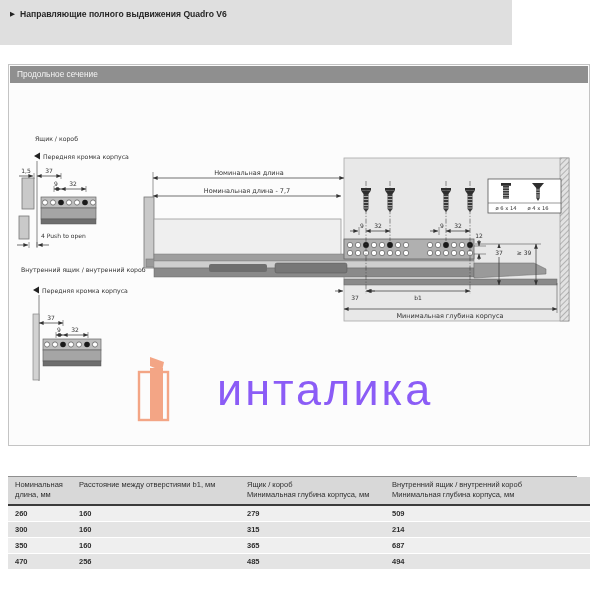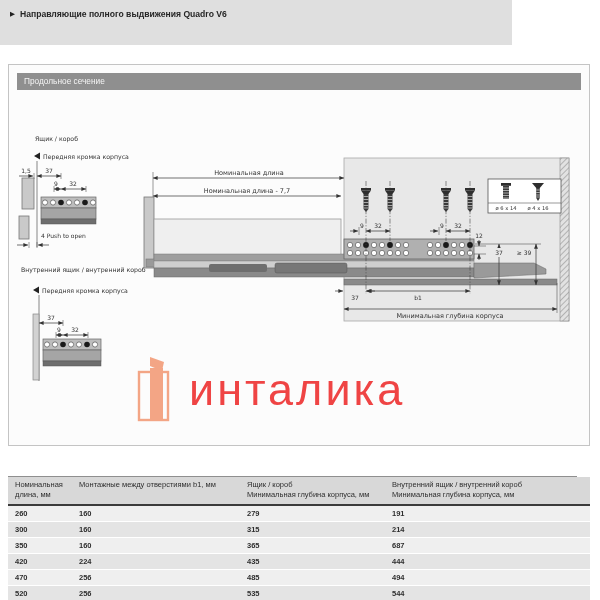--- a/index.html
+++ b/index.html
@@ -9,25 +9,25 @@
   .topband{position:absolute;left:0;top:0;width:512px;height:45px;background:#DFDFDF;
            padding:6px 0 16px 10px;box-sizing:border-box;}
   .bullet-line{display:flex;align-items:center;height:16px;color:#262626;
                font-size:8.6px;font-weight:bold;}
   .tri{font-size:6.5px;margin-right:5px;color:#222;}
   
   .panel{position:absolute;left:8px;top:64px;width:582px;height:382px;background:#FCFCFC;
          border:1px solid #C4C4C4;box-sizing:border-box;}
   .bar{height:17px;background:#8F8F8F;color:#F5F5F5;font-size:8.3px;line-height:17px;
        padding-left:7px;}
-  .panel .bar{margin:8px;}
+  .panel .bar{margin:1px;}
   .diagram-svg{position:absolute;left:0;top:0;}
   
   .watermark{position:absolute;left:128px;top:290px;display:flex;align-items:center;gap:14px;}
-  .wm-text{font-size:45px;color:#ef4444;letter-spacing:3px;line-height:70px;}
+  .wm-text{font-size:45px;color:#8b5cf6;letter-spacing:3px;line-height:70px;margin-left:28px;}
   
   .bar2{position:absolute;left:8px;top:476px;width:569px;box-sizing:border-box;}
   .mtable{position:absolute;left:8px;top:477px;width:582px;border-collapse:collapse;
           table-layout:fixed;font-size:7.5px;color:#2e2e2e;}
   .mtable th{background:#D8D8D8;text-align:left;vertical-align:top;font-weight:normal;
              padding:3px 7px 4px;line-height:1.3;}
   .mtable thead tr{border-bottom:2px solid #3a3a3a;}
   .mtable td{padding:2.5px 7px;height:10px;border-bottom:1.5px solid #fff;font-weight:bold;}
   .mtable tbody tr:nth-child(odd) td{background:#EFEFEF;}
   .mtable tbody tr:nth-child(even) td{background:#E4E4E4;}
@@ -294,66 +294,54 @@
         <col style="width:145px">
         <col style="width:205px">
     </colgroup>
     <thead>
       <tr>
         <th>
           <div>Номинальная длина, мм</div>
           <div></div>
         </th>
         <th>
-          <div>Монтажные между отверстиями b1, мм</div>
+          <div>Расстояние между отверстиями b1, мм</div>
           <div></div>
         </th>
         <th>
           <div>Ящик / короб</div>
           <div>Минимальная глубина корпуса, мм</div>
         </th>
         <th>
           <div>Внутренний ящик / внутренний короб</div>
           <div>Минимальная глубина корпуса, мм</div>
         </th>
       </tr>
     </thead>
     <tbody>
         <tr>
           <td>260</td>
           <td>160</td>
           <td>279</td>
-          <td>191</td>
+          <td>509</td>
         </tr>
         <tr>
           <td>300</td>
           <td>160</td>
           <td>315</td>
           <td>214</td>
         </tr>
         <tr>
           <td>350</td>
           <td>160</td>
           <td>365</td>
           <td>687</td>
         </tr>
         <tr>
-          <td>420</td>
-          <td>224</td>
-          <td>435</td>
-          <td>444</td>
-        </tr>
-        <tr>
           <td>470</td>
           <td>256</td>
           <td>485</td>
           <td>494</td>
         </tr>
-        <tr>
-          <td>520</td>
-          <td>256</td>
-          <td>535</td>
-          <td>544</td>
-        </tr>
       </tbody>
   </table>
 
 </div>
 
 </body></html>

